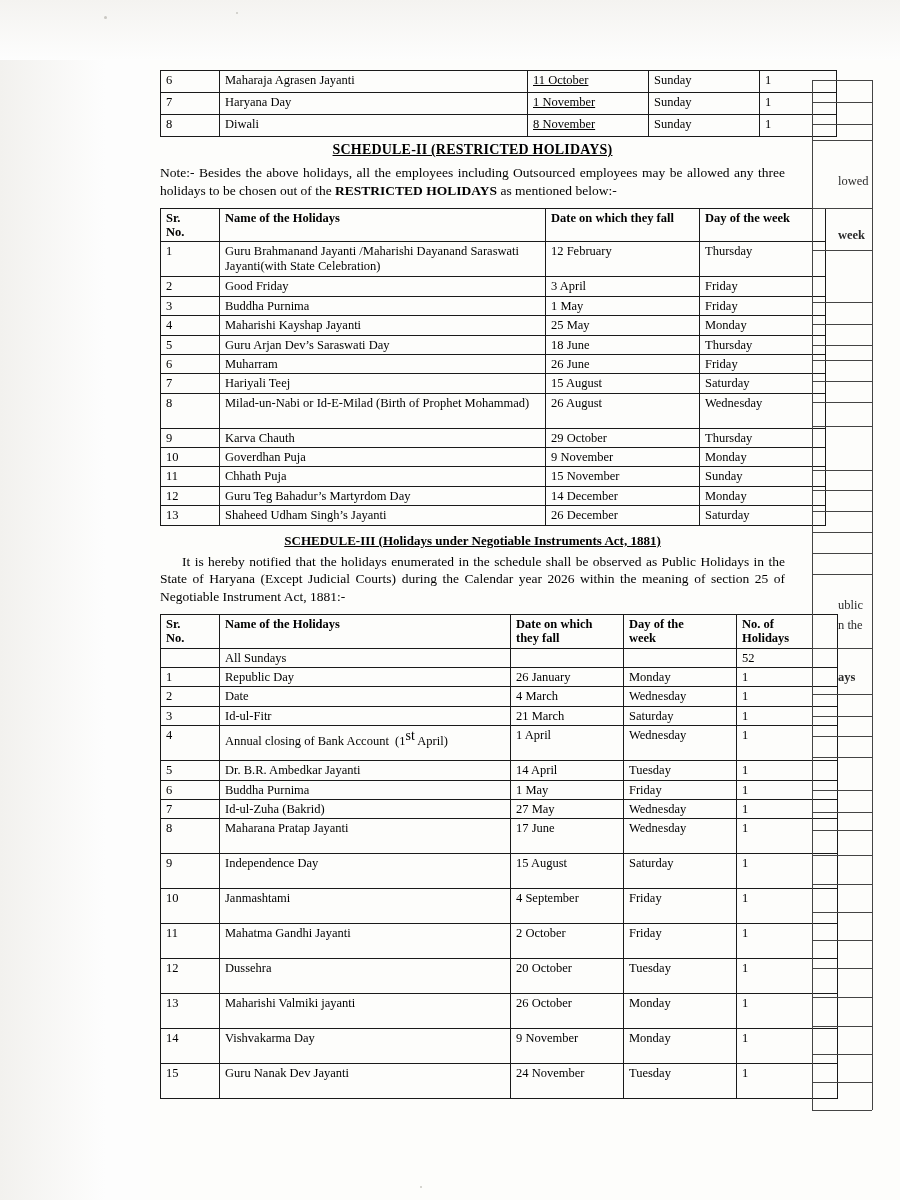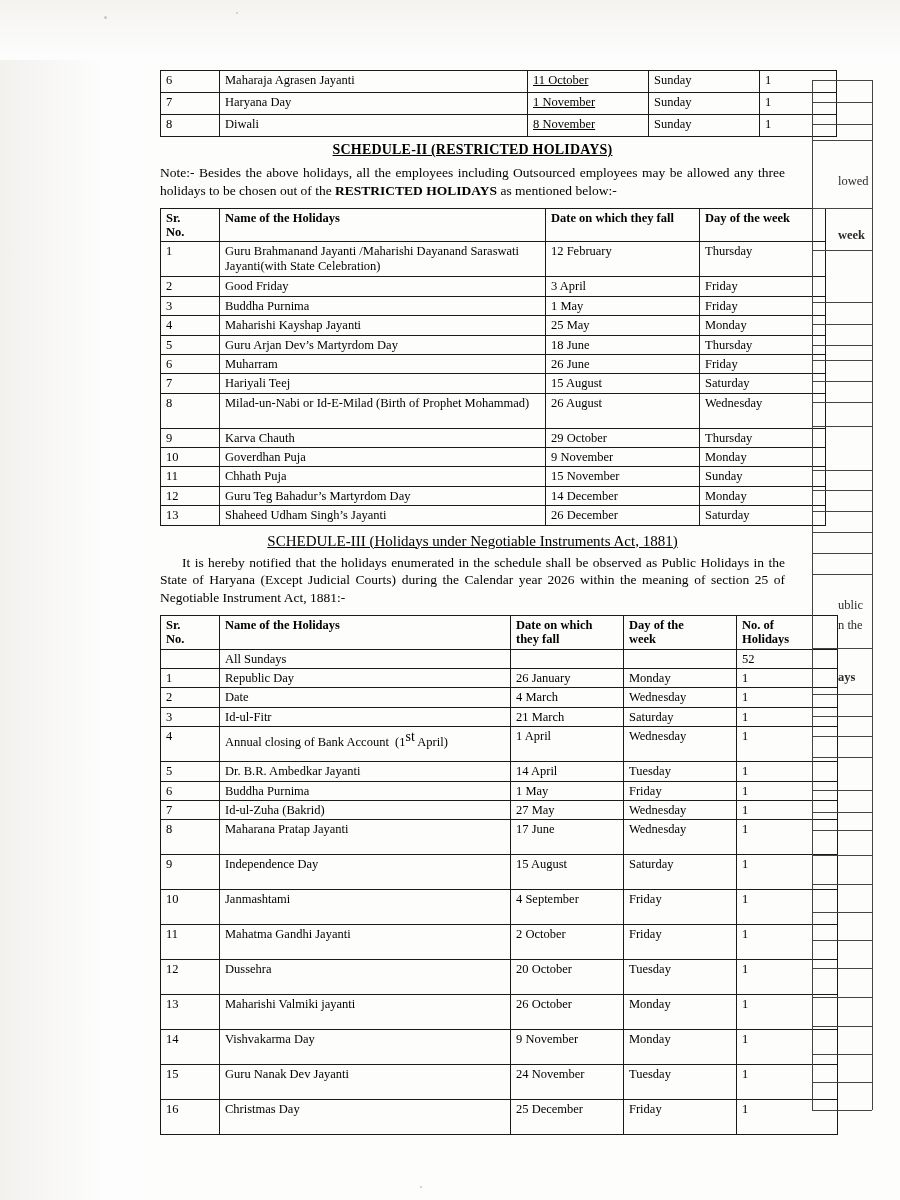--- a/index.html
+++ b/index.html
@@ -95,22 +95,22 @@
   .sched-title {
     text-align: center;
     font-weight: bold;
     font-size: 14px;
     text-decoration: underline;
     margin: 5px 0 6px 0;
     letter-spacing: 0.2px;
   }
   .sched-title-sm {
     text-align: center;
-    font-weight: normal;
-    font-size: 15px;
+    font-weight: bold;
+    font-size: 13px;
     text-decoration: underline;
     margin: 7px 0 4px 0;
   }
   p.body {
     font-size: 13.5px;
     text-align: justify;
     margin: 4px 0 8px 0;
     line-height: 1.32;
   }
   p.body .ind { display: inline-block; width: 22px; }
@@ -221,21 +221,21 @@
           <td class="c3">Friday</td>
         </tr>
         <tr>
           <td class="c0 num">4</td>
           <td class="c1">Maharishi Kayshap Jayanti</td>
           <td class="c2">25 May</td>
           <td class="c3">Monday</td>
         </tr>
         <tr>
           <td class="c0 num">5</td>
-          <td class="c1">Guru Arjan Dev’s Martyrdom Day</td>
+          <td class="c1">Guru Arjan Dev’s Saraswati Day</td>
           <td class="c2">18 June</td>
           <td class="c3">Thursday</td>
         </tr>
         <tr>
           <td class="c0 num">6</td>
           <td class="c1">Muharram</td>
           <td class="c2">26 June</td>
           <td class="c3">Friday</td>
         </tr>
         <tr>
@@ -413,27 +413,20 @@
           <td class="c1">Vishvakarma Day</td>
           <td class="c2">9 November</td>
           <td class="c3">Monday</td>
           <td class="c4">1</td>
         </tr>
         <tr class="tall-row">
           <td class="c0 num">15</td>
           <td class="c1">Guru Nanak Dev Jayanti</td>
           <td class="c2">24 November</td>
           <td class="c3">Tuesday</td>
-          <td class="c4">1</td>
-        </tr>
-        <tr class="tall-row">
-          <td class="c0 num">16</td>
-          <td class="c1">Christmas Day</td>
-          <td class="c2">25 December</td>
-          <td class="c3">Friday</td>
           <td class="c4">1</td>
         </tr>
       </tbody>
     </table>
   </div>
 
   <div class="ghost">
     <div class="gline" style="top:80px;"></div>
     <div class="gline" style="top:102px;"></div>
     <div class="gline" style="top:124px;"></div>

